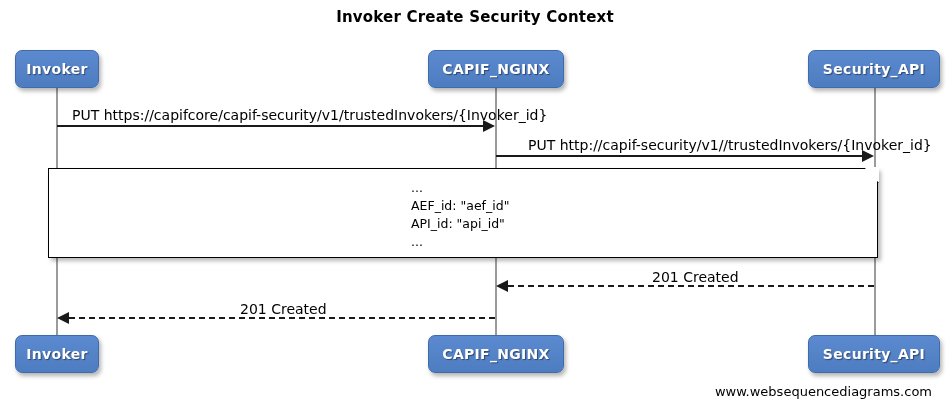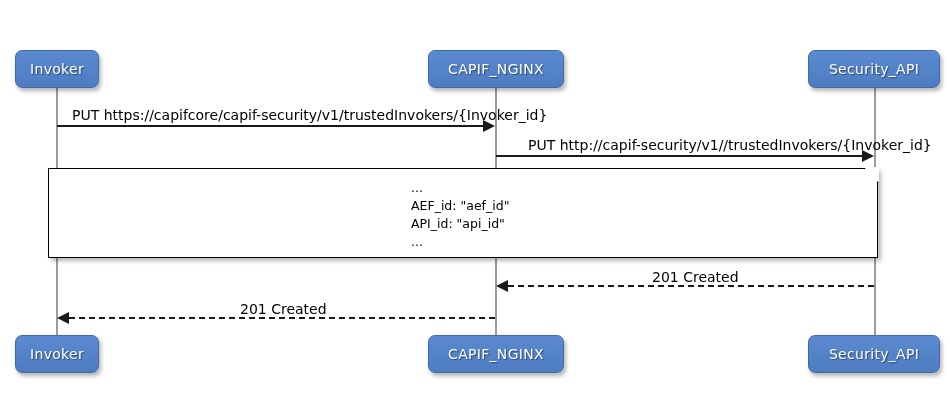--- a/index.html
+++ b/index.html
@@ -45,21 +45,21 @@
     border: 1px solid #3f6bab;
     box-shadow: 2px 3px 4px rgba(0,0,0,0.30);
     display: flex;
     align-items: center;
     justify-content: center;
     box-sizing: border-box;
   }
   .participant .plabel {
     color: #ffffff;
     font-size: 14px;
-    font-weight: normal;
+    font-weight: bold;
     white-space: nowrap;
     text-shadow: 1px 1px 1px rgba(0,0,0,0.45);
     letter-spacing: 0.3px;
   }
 
   
   .lifeline {
     position: absolute;
     width: 2px;
     background: #9b9b9b;
@@ -133,20 +133,21 @@
     font-size: 13px;
     color: #000;
     white-space: nowrap;
   }
 </style>
 </head>
 <body>
 
 <div id="diagram">
 
+  <div class="title">Invoker Create Security Context</div>
 
   <div class="lifeline" style="left:56px; top:88px; height:248px;"></div>
   <div class="lifeline" style="left:495px; top:88px; height:248px;"></div>
   <div class="lifeline" style="left:874px; top:88px; height:248px;"></div>
 
   <div class="participant" style="left:15px; top:50px; width:84px;">
     <span class="plabel">Invoker</span>
   </div>
   <div class="participant" style="left:428px; top:50px; width:136px;">
     <span class="plabel">CAPIF_NGINX</span>
@@ -182,14 +183,15 @@
   <div class="participant" style="left:15px; top:335px; width:84px;">
     <span class="plabel">Invoker</span>
   </div>
   <div class="participant" style="left:428px; top:335px; width:136px;">
     <span class="plabel">CAPIF_NGINX</span>
   </div>
   <div class="participant" style="left:808px; top:335px; width:132px;">
     <span class="plabel">Security_API</span>
   </div>
 
+  <div class="footer">www.websequencediagrams.com</div>
 
 </div>
 
 </body></html>

